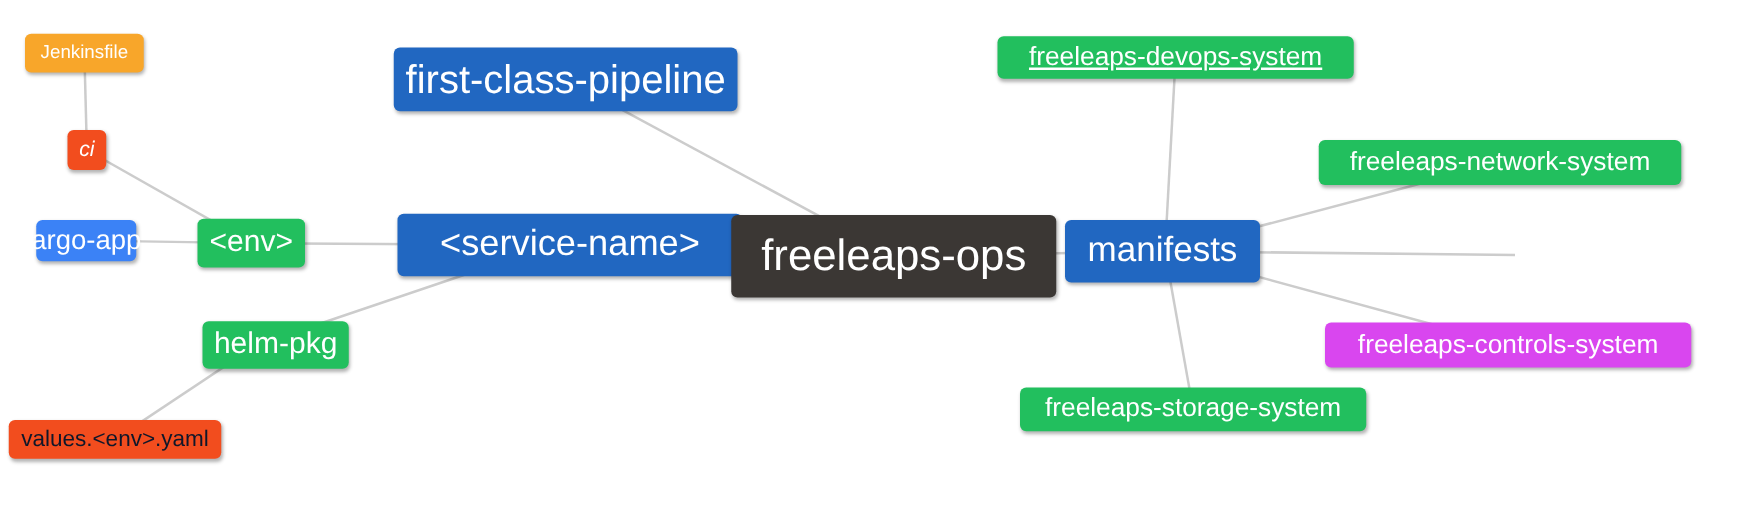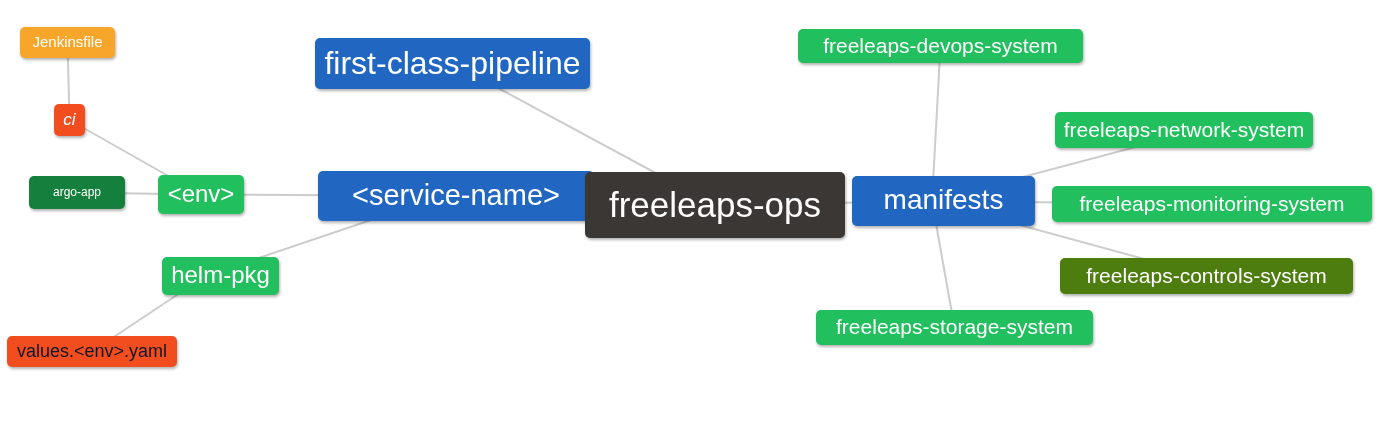--- a/index.html
+++ b/index.html
@@ -55,26 +55,25 @@
       <line x1="442" y1="196" x2="715" y2="205" stroke="#CCCCCC" stroke-width="2"></line>
       <line x1="715" y1="205" x2="932" y2="201" stroke="#CCCCCC" stroke-width="2"></line>
       <line x1="932" y1="201" x2="940.5" y2="46" stroke="#CCCCCC" stroke-width="2"></line>
       <line x1="932" y1="201" x2="1200" y2="130" stroke="#CCCCCC" stroke-width="2"></line>
       <line x1="932" y1="201" x2="1212" y2="204" stroke="#CCCCCC" stroke-width="2"></line>
       <line x1="932" y1="201" x2="1206.5" y2="276" stroke="#CCCCCC" stroke-width="2"></line>
       <line x1="932" y1="201" x2="954.5" y2="327.5" stroke="#CCCCCC" stroke-width="2"></line>
     </svg>
 <div class="node" style="left: 20px; top: 27px; width: 95px; height: 31px; font-size: 15px; background: rgb(248, 166, 42); color: rgb(255, 255, 255);">Jenkinsfile</div>
     <div class="node" style="left: 54px; top: 104px; width: 31px; height: 32px; font-size: 17px; background: rgb(242, 77, 30); color: rgb(255, 255, 255); font-style: italic;">ci</div>
-    <div class="node" style="left: 29px; top: 176px; width: 96px; height: 33px; font-size: 12px; background: #15803d; color: rgb(255, 255, 255);">argo-app</div>
+    <div class="node" style="left: 29px; top: 176px; width: 80px; height: 33px; font-size: 22px; background: #3b82f6; color: rgb(255, 255, 255);">argo-app</div>
     <div class="node" style="left: 158px; top: 175px; width: 86px; height: 39px; font-size: 24px; background: rgb(34, 191, 94); color: rgb(255, 255, 255); text-align: center;">&lt;env&gt;</div>
     <div class="node" style="left: 147px; top: 257px; width: 117px; height: 38px; font-size: 24px; background: rgb(34, 191, 94); color: rgb(255, 255, 255); margin-left: 15px;">helm-pkg</div>
     <div class="node" style="left: 7px; top: 336px; width: 170px; height: 31px; font-size: 18px; background: rgb(242, 77, 30); color: #0f172a;">values.&lt;env&gt;.yaml</div>
     <div class="node" style="left: 315px; top: 38px; width: 275px; height: 51px; font-size: 32px; background: rgb(33, 103, 193); color: rgb(255, 255, 255);">first-class-pipeline</div>
     <div class="node" style="left: 318px; top: 171px; width: 276px; height: 50px; font-size: 29px; background: rgb(33, 103, 193); color: rgb(255, 255, 255);">&lt;service-name&gt;</div>
     <div class="node" style="left: 585px; top: 172px; width: 260px; height: 66px; font-size: 35px; background: rgb(59, 55, 52); color: rgb(255, 255, 255);">freeleaps-ops</div>
-    <div class="node" style="left: 852px; top: 176px; width: 183px; height: 50px; font-size: 28px; background: rgb(33, 103, 193); color: rgb(255, 255, 255);">manifests</div>
-    <div class="node" style="left: 798px; top: 29px; width: 285px; height: 34px; font-size: 21px; background: rgb(34, 191, 94); color: rgb(255, 255, 255);">freeleaps-devops-system</div>
-    <div class="node" style="left: 1055px; top: 112px; width: 258px; height: 36px; font-size: 21px; background: rgb(34, 191, 94); color: rgb(255, 255, 255);">freeleaps-network-system</div>
-    <div class="node" style="left: 1052px; top: 186px; width: 320px; height: 36px; font-size: 21px; background: rgb(34, 191, 94); color: rgb(255, 255, 255);">freeleaps-monitoring-system</div>
-    <div class="node" style="left: 1060px; top: 258px; width: 293px; height: 36px; font-size: 21px; background: #4d7c0f; color: rgb(255, 255, 255);">freeleaps-controls-system</div>
+    <div class="node" style="left: 852px; top: 176px; width: 156px; height: 50px; font-size: 28px; background: rgb(33, 103, 193); color: rgb(255, 255, 255);">manifests</div>
+    <div class="node" style="left: 798px; top: 29px; width: 285px; height: 34px; font-size: 21px; background: rgb(34, 191, 94); color: rgb(255, 255, 255); text-decoration: underline;">freeleaps-devops-system</div>
+    <div class="node" style="left: 1055px; top: 112px; width: 290px; height: 36px; font-size: 21px; background: rgb(34, 191, 94); color: rgb(255, 255, 255);">freeleaps-network-system</div>
+    <div class="node" style="left: 1060px; top: 258px; width: 293px; height: 36px; font-size: 21px; background: #d946ef; color: rgb(255, 255, 255);">freeleaps-controls-system</div>
     <div class="node" style="left: 816px; top: 310px; width: 277px; height: 35px; font-size: 21px; background: rgb(34, 191, 94); color: rgb(255, 255, 255);">freeleaps-storage-system</div>
   </div>
 
 </body></html>

